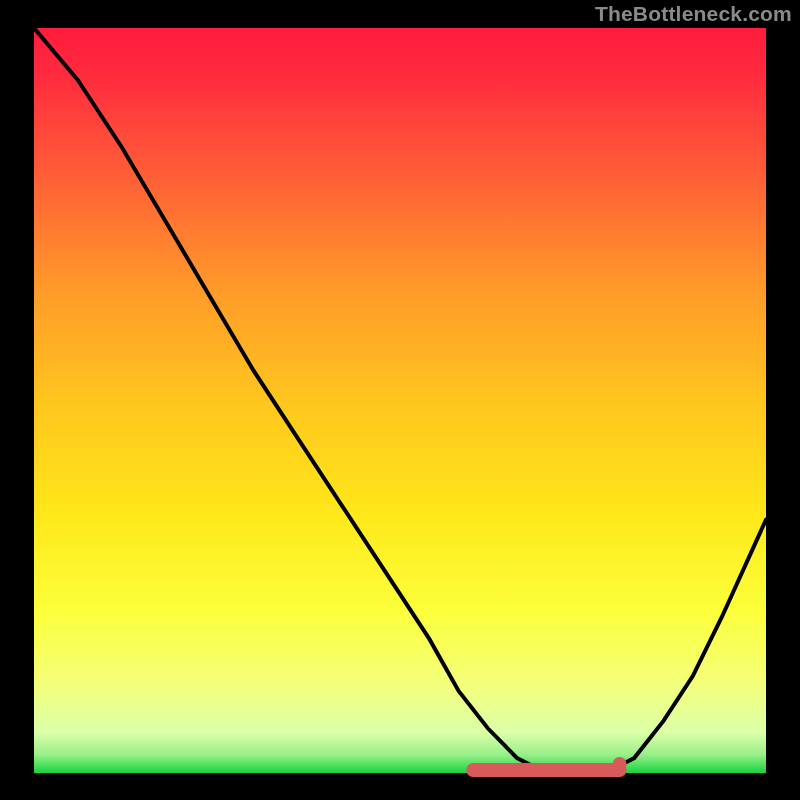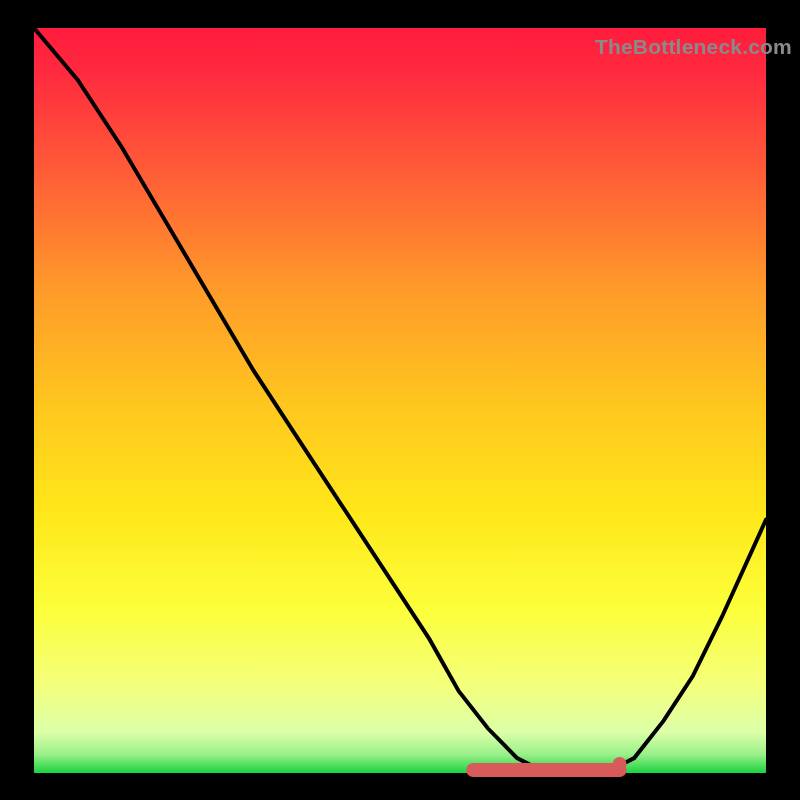--- a/index.html
+++ b/index.html
@@ -23,21 +23,20 @@
   }
   .watermark {
     position: absolute;
     top: 2px;
     right: 8px;
     font-family: Arial, Helvetica, sans-serif;
     font-size: 21px;
     font-weight: 600;
     color: #888a8c;
     letter-spacing: 0.2px;
-    margin-top: 33px;
   }
 </style>
 </head>
 <body>
 <div class="container">
 
 <svg width="800" height="800" viewBox="0 0 800 800">
   <defs>
     <linearGradient id="bg-grad" x1="0" y1="0" x2="0" y2="1">
       <stop offset="0" stop-color="#ff1c3c"></stop>

